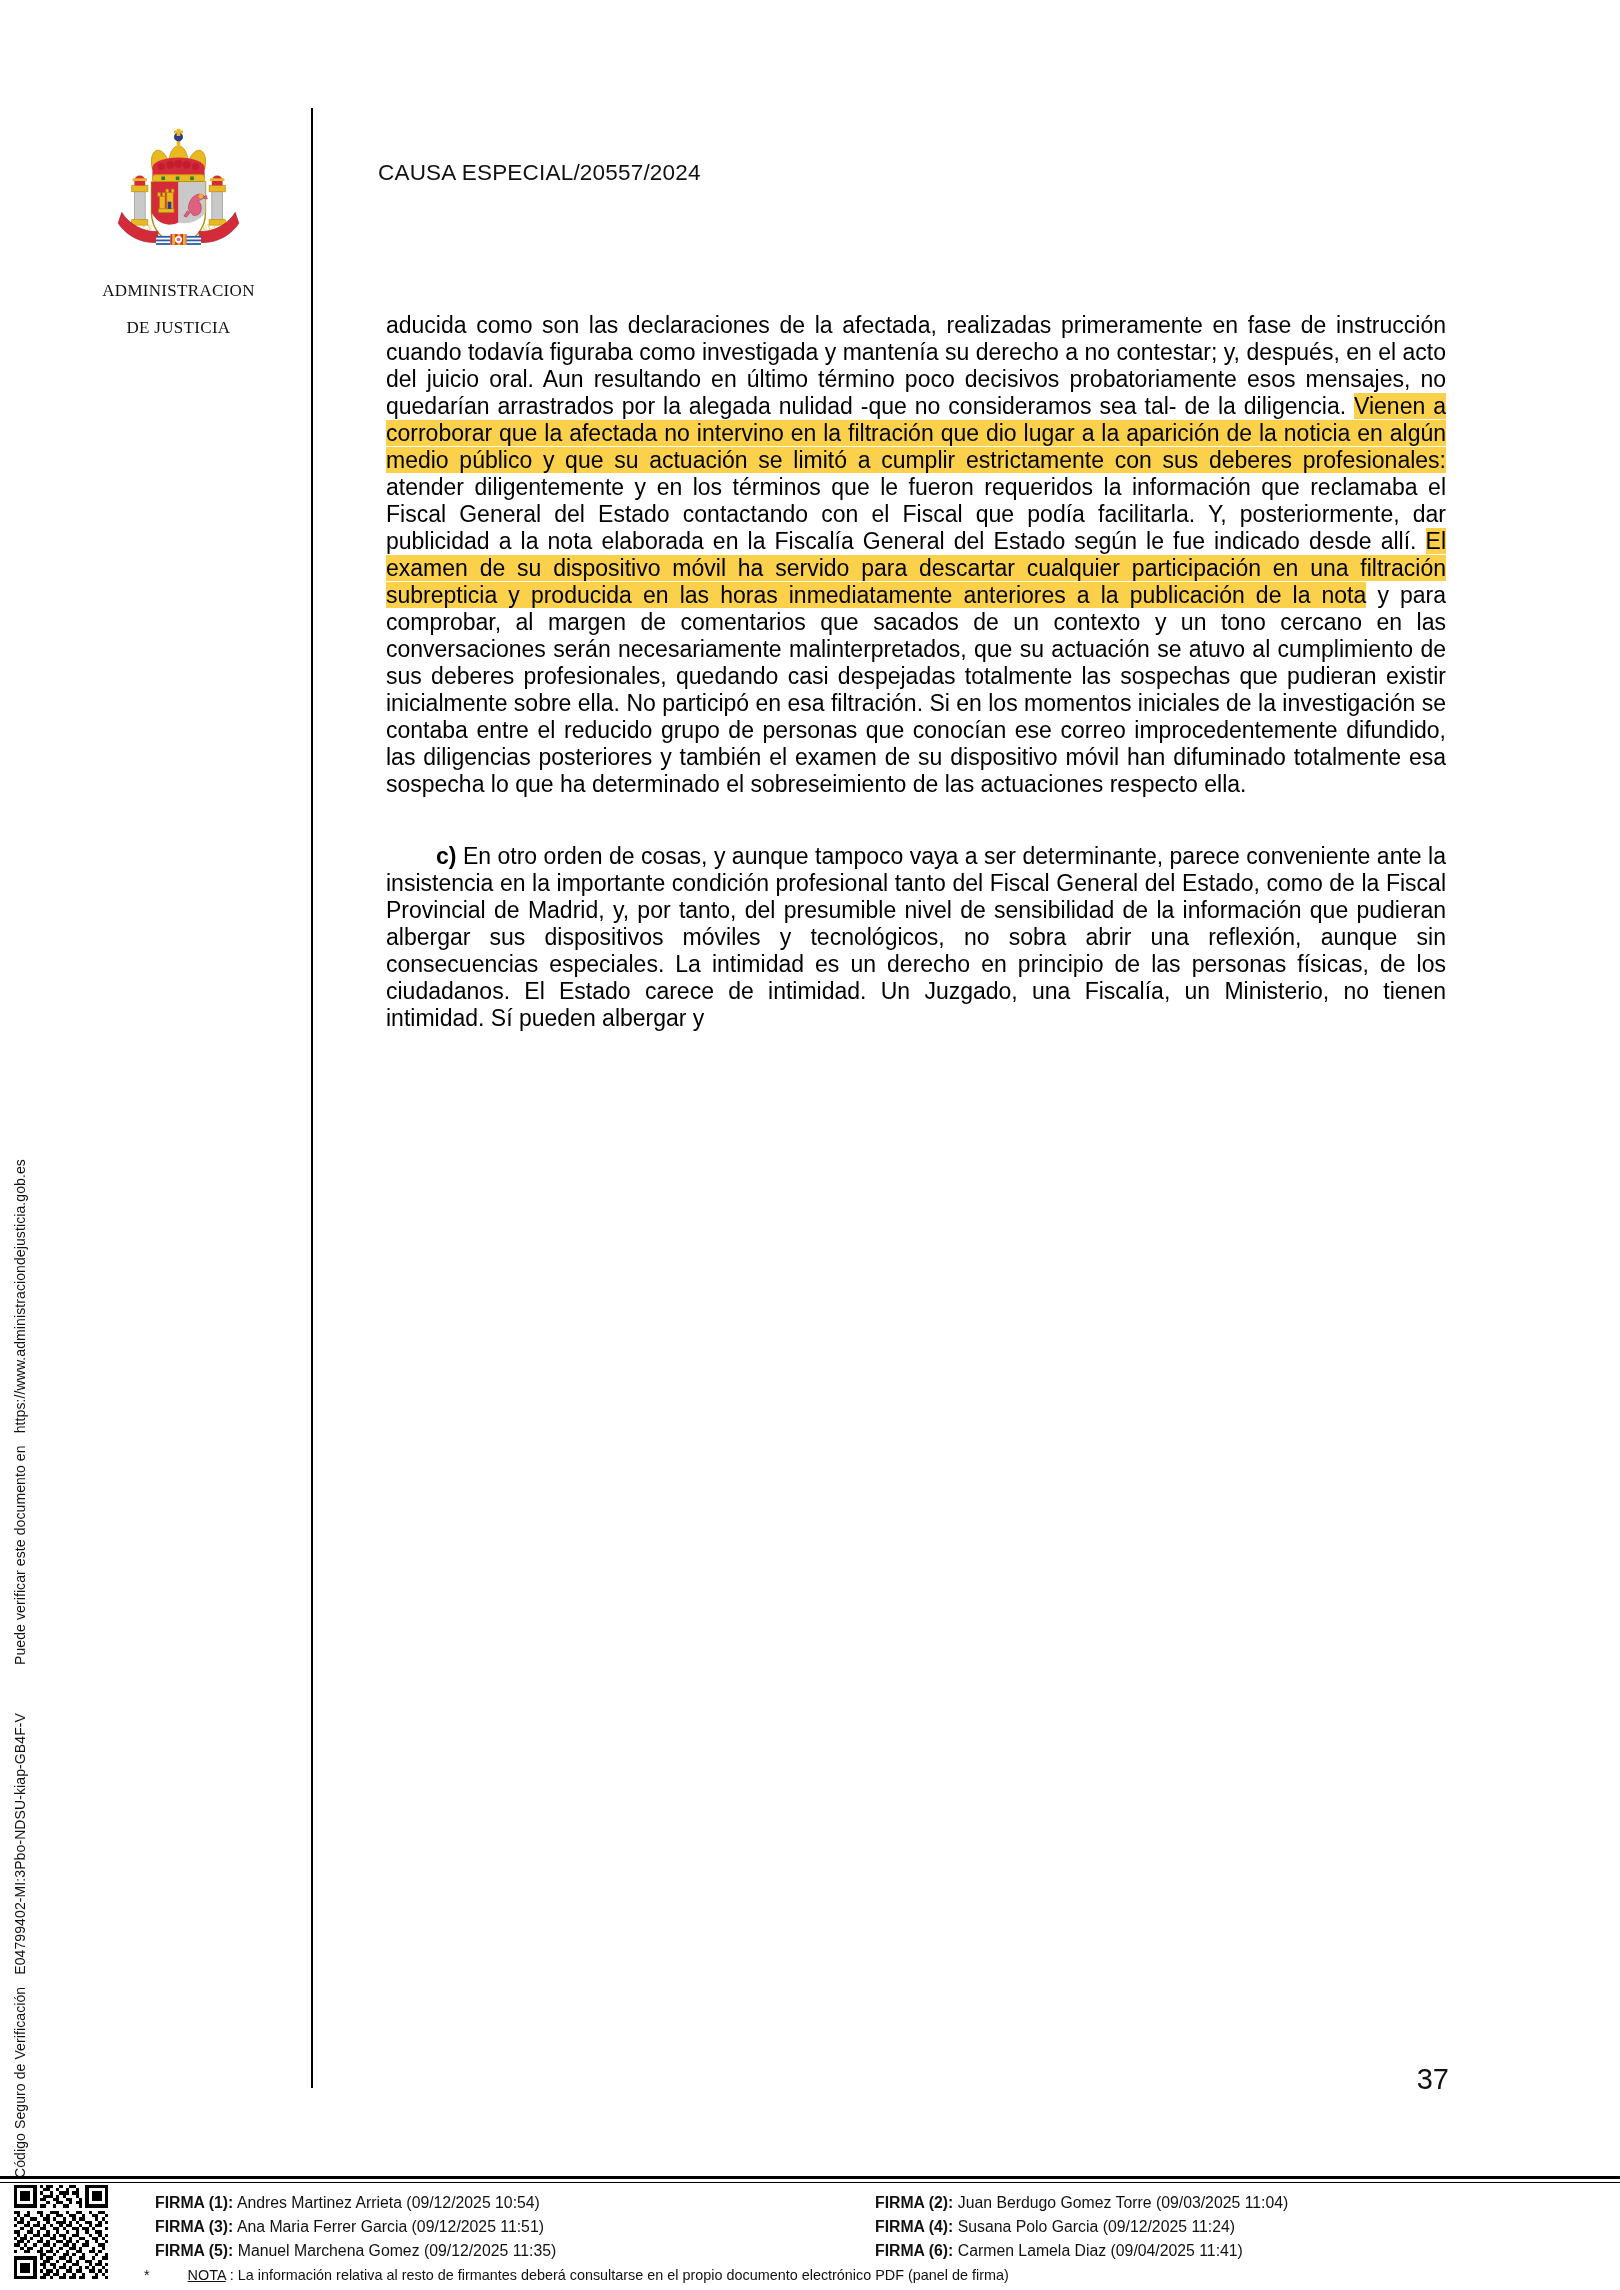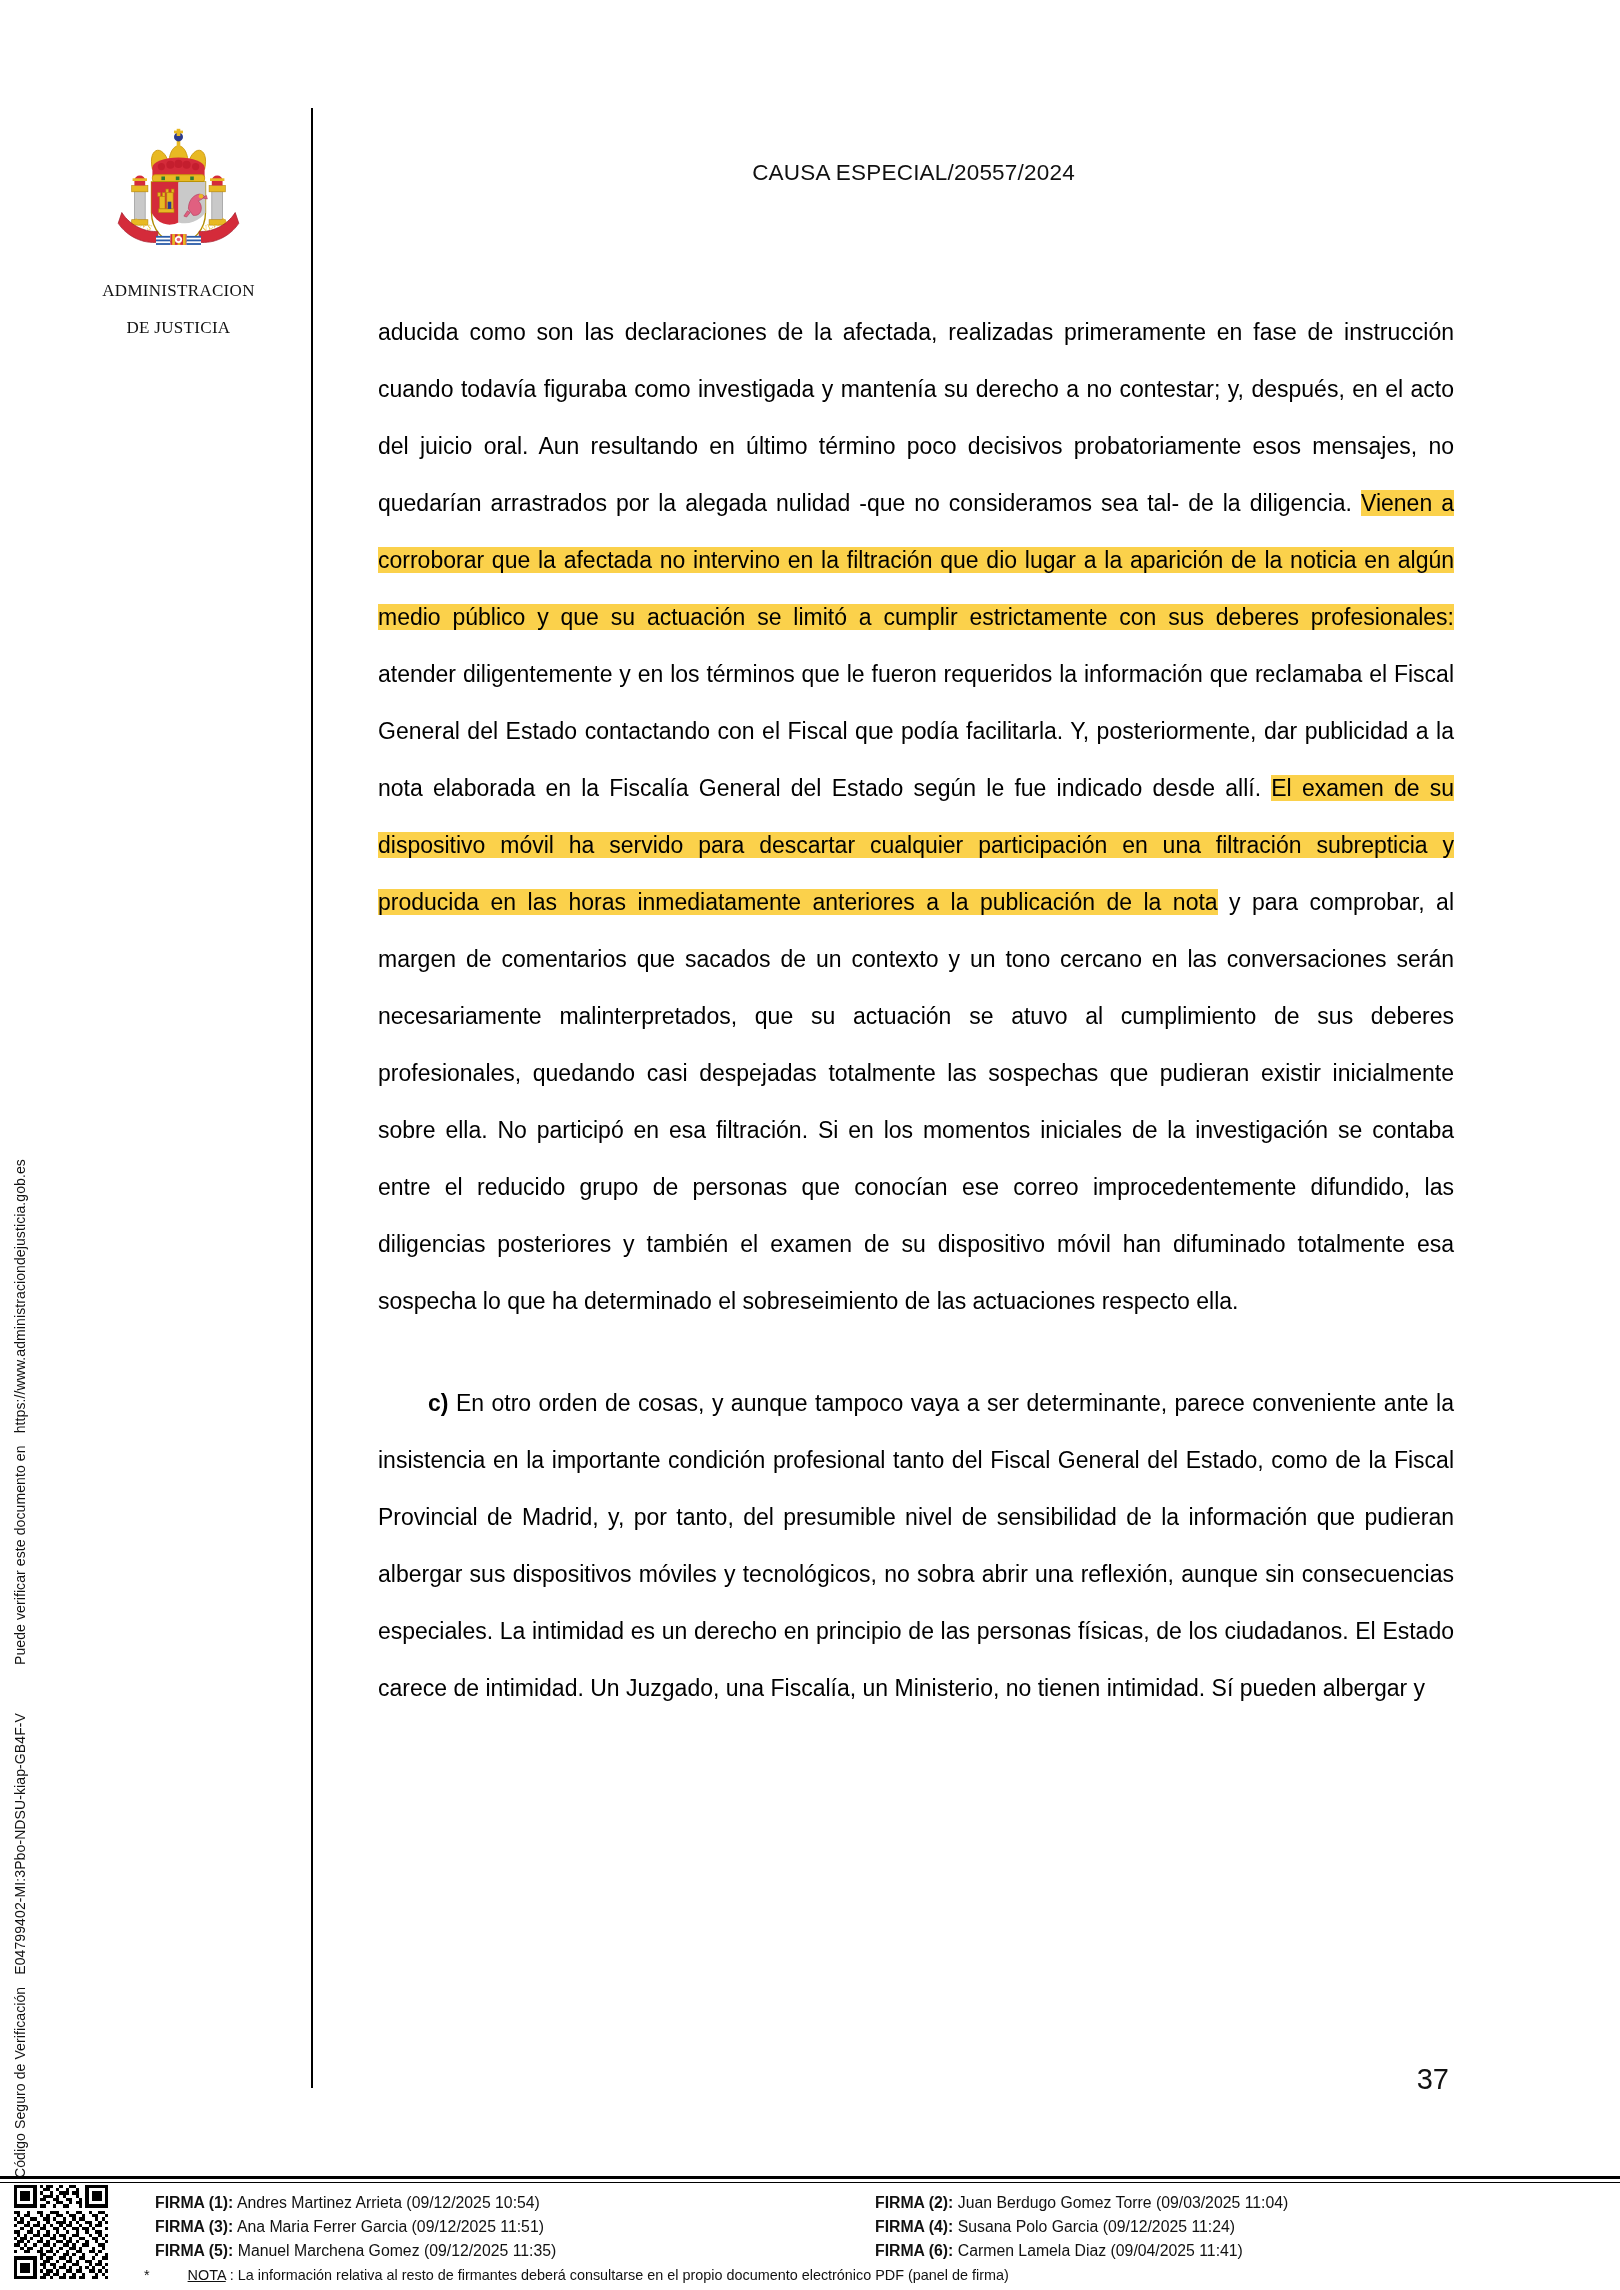--- a/index.html
+++ b/index.html
@@ -76,40 +76,40 @@
     margin-top: 18px;
     white-space: nowrap;
   }
 
   
   .doc-header {
     position: absolute;
     left: 378px;
     top: 160px;
     width: 1071px;
-    text-align: center;
+    text-align: left;
     font-size: 22.5px;
     color: #111111;
     letter-spacing: 0.2px;
   }
 
   
   .body-col {
     position: absolute;
     left: 378px;
     top: 304px;
     width: 1076px;
   }
   .para {
     font-size: 23px;
-    line-height: 57px;
+    line-height: 27px;
     text-align: justify;
     text-justify: inter-word;
     color: #000000;
-    margin: 0;
+    margin: 8px;
     hyphens: none;
   }
   .para + .para { margin-top: 45px; }
   .para .indent { display: inline-block; width: 50px; }
   mark.hl {
     background: #FBD14B;
     color: #000000;
     padding: 0;
     box-decoration-break: clone;
     -webkit-box-decoration-break: clone;

